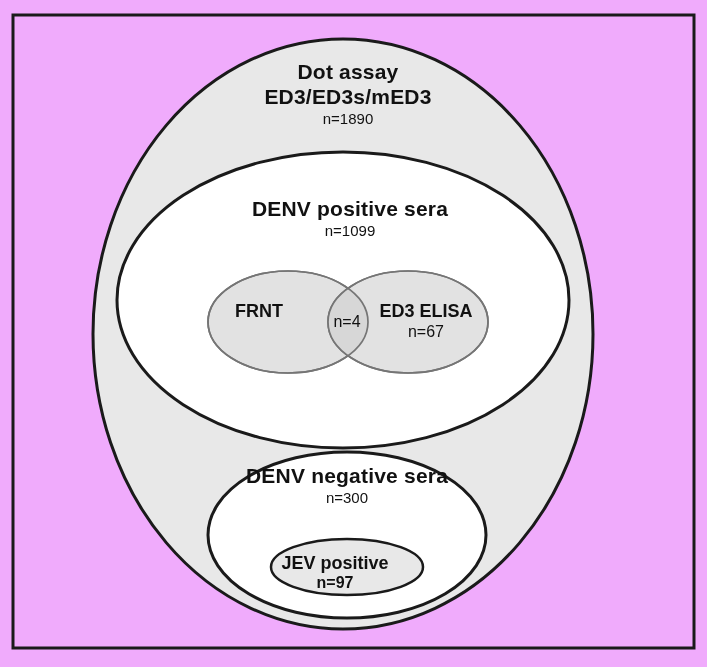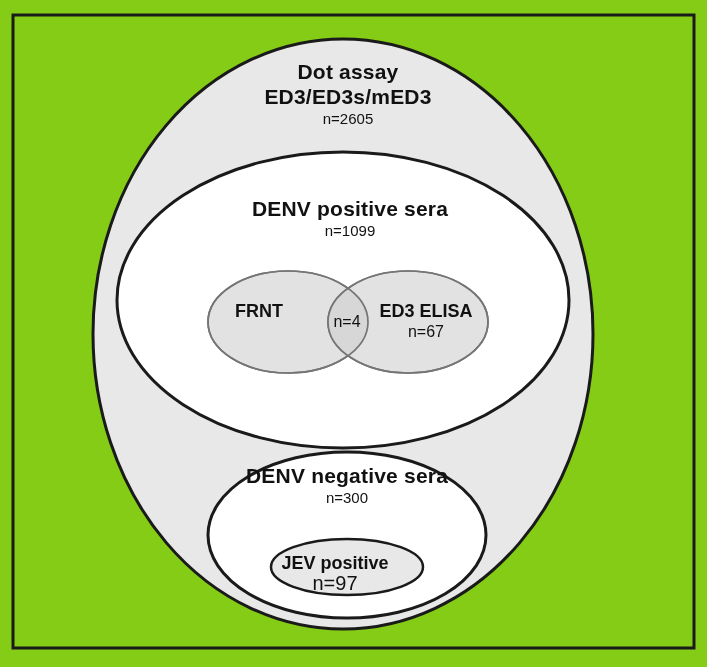--- a/index.html
+++ b/index.html
@@ -5,21 +5,21 @@
   html, body {
     margin: 0;
     padding: 0;
     background: #ffffff;
     font-family: "Liberation Sans", sans-serif;
   }
   #stage {
     position: relative;
     width: 707px;
     height: 667px;
-    background: #84cc16;
+    background: #f0abfc;
     overflow: hidden;
   }
   #shapes {
     position: absolute;
     left: 0;
     top: 0;
   }
   .label {
     position: absolute;
     text-align: center;
@@ -47,22 +47,22 @@
     line-height: 19px;
   }
   .count-md {
     display: block;
     font-size: 16px;
     font-weight: 400;
     line-height: 20px;
   }
   .count-sm {
     display: block;
-    font-size: 20px;
-    font-weight: 400;
+    font-size: 16px;
+    font-weight: 700;
     line-height: 18px;
   }
   #dot-assay-label      { left: 198px; top: 59px;  width: 300px; }
   #denv-positive-label  { left: 200px; top: 196px; width: 300px; }
   #frnt-label           { left: 184px; top: 300px; width: 150px; }
   #overlap-count-label  { left: 307px; top: 312px; width: 80px;  }
   #ed3-elisa-label      { left: 351px; top: 300px; width: 150px; }
   #denv-negative-label  { left: 197px; top: 463px; width: 300px; }
   #jev-positive-label   { left: 235px; top: 552px; width: 200px; }
 </style>
@@ -94,21 +94,21 @@
     <ellipse cx="408" cy="322" rx="80" ry="51" fill="none" stroke-width="1.7" stroke="#757575"></ellipse>
 
     <ellipse cx="347" cy="535" rx="139" ry="83" stroke-width="3" fill="#ffffff" stroke="#1a1a1a"></ellipse>
 
     <ellipse cx="347" cy="567" rx="76" ry="28" stroke-width="2.5" fill="#e8e8e8" stroke="#1a1a1a"></ellipse>
   </svg>
 
   <div class="label" id="dot-assay-label">
     <span class="title-lg">Dot assay</span>
     <span class="title-lg">ED3/ED3s/mED3</span>
-    <span class="count-lg">n=2605</span>
+    <span class="count-lg">n=1890</span>
   </div>
 
   <div class="label" id="denv-positive-label">
     <span class="title-lg">DENV positive sera</span>
     <span class="count-lg">n=1099</span>
   </div>
 
   <div class="label" id="frnt-label">
     <span class="title-md">FRNT</span>
   </div>

